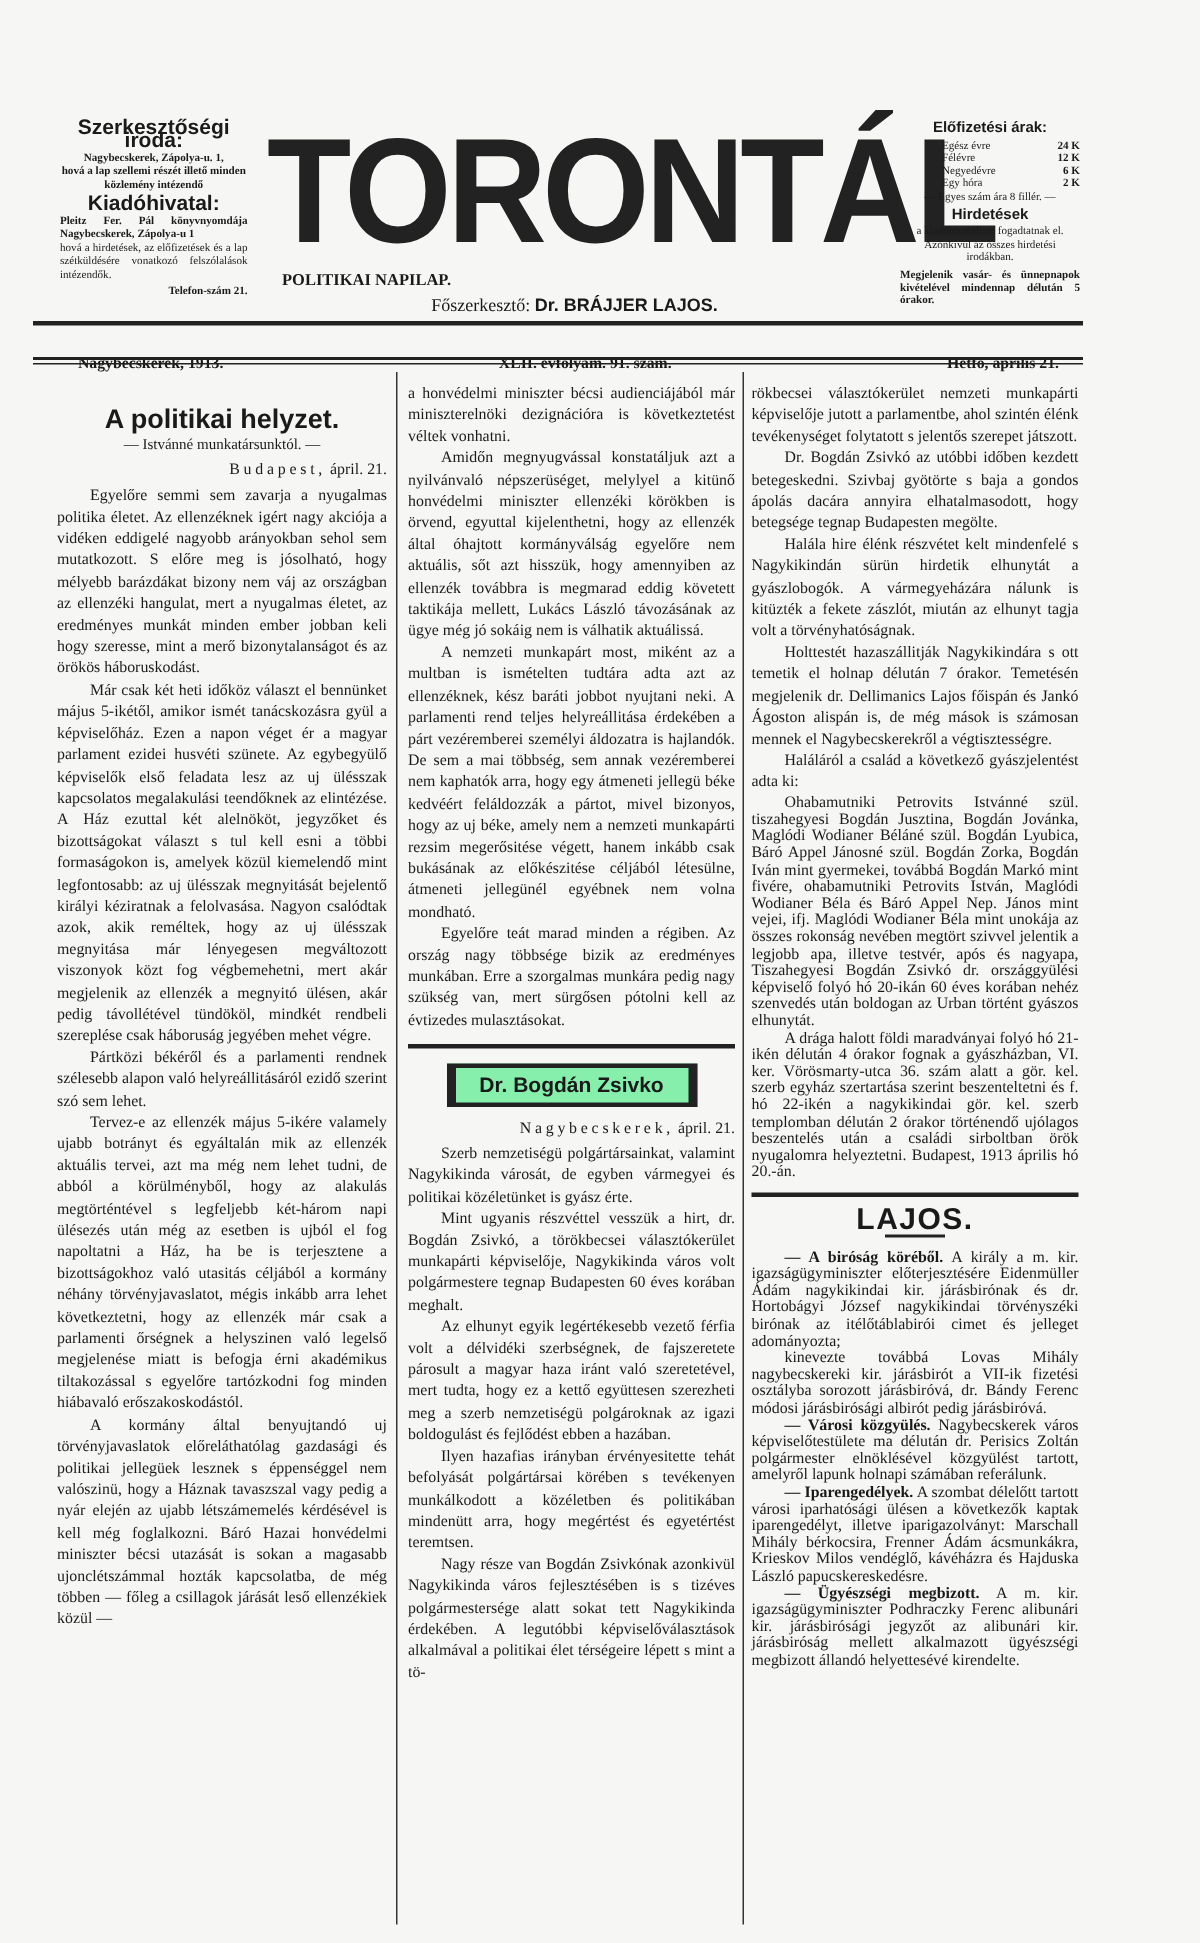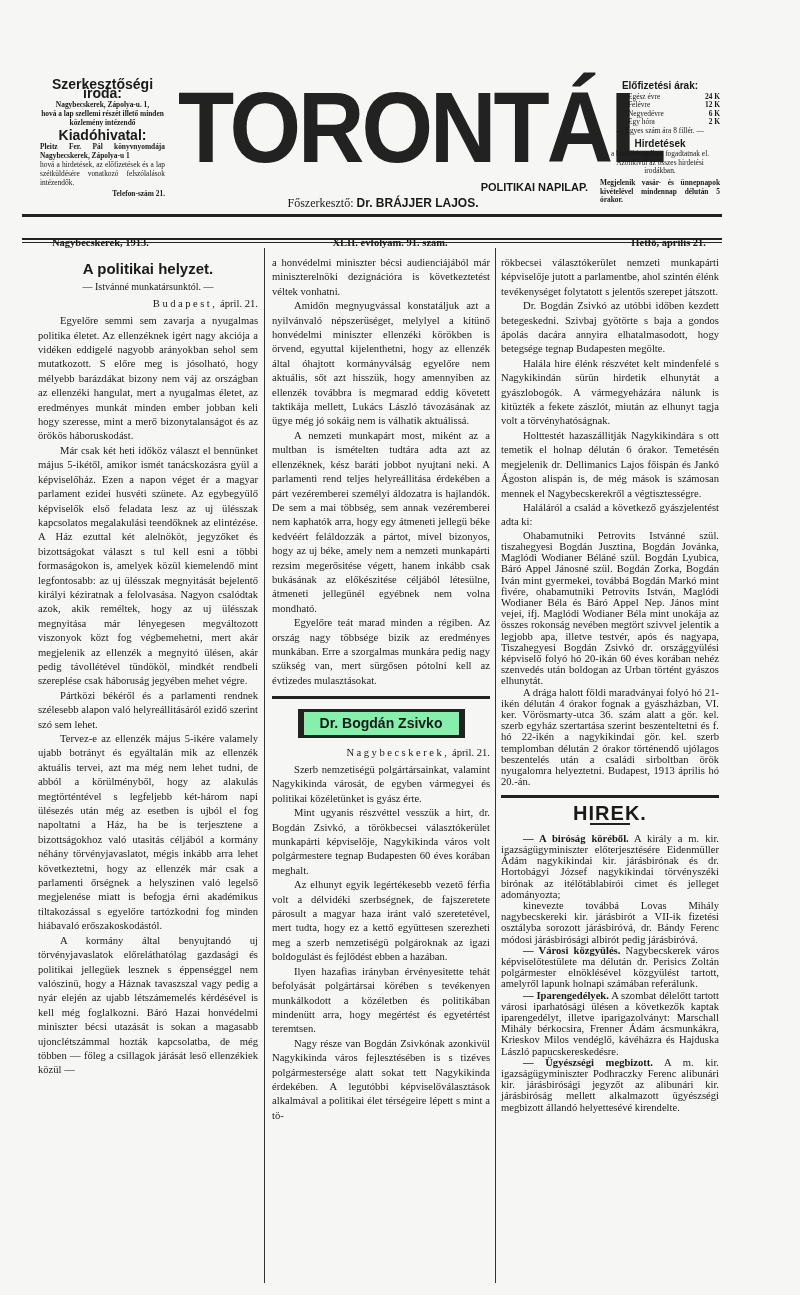--- a/index.html
+++ b/index.html
@@ -15,42 +15,42 @@
   .mast-left .b { font-weight: bold; }
   .mast-left .j { text-align: justify; }
   .mast-left .tel { font-weight: bold; text-align: right; margin-top: 2px; }
   
   .title {
     left: 178px; top: 76px; width: 410px; text-align: center;
     font-family: "Liberation Sans", "DejaVu Sans", sans-serif; font-weight: bold;
     font-size: 92px; line-height: 96px; letter-spacing: -3px; color: #222;
     transform: scaleY(1.08); transform-origin: top center;
   }
-  .subtitle { left: 178px; top: 181px; width: 410px; text-align: right; font-family: Liberation Sans, sans-serif; font-weight: bold; font-size: 11px; }
+  .subtitle { left: 188px; top: 181px; width: 410px; text-align: left; font-family: Liberation Serif, serif; font-weight: bold; font-size: 11px; }
   .editor { left: 178px; top: 196px; width: 410px; text-align: center; font-size: 12px; }
   .editor b { font-family: "Liberation Sans", sans-serif; }
   
   .mast-right { left: 600px; top: 82px; width: 120px; font-size: 7.4px; line-height: 8.6px; }
   .mast-right .h { font-family: "Liberation Sans", sans-serif; font-weight: bold; font-size: 10px; text-align: center; margin: 0 0 2px 0; }
   .price-row { display: flex; justify-content: space-between; padding-left: 28px; }
   .price-row .v { font-weight: bold; }
   .mast-right .c { text-align: center; }
   .mast-right .note { font-weight: bold; margin-top: 3px; text-align: justify; }
   
   .rule { left: 22px; width: 700px; background: #222; }
   
   .dateline { left: 52px; top: 237px; width: 654px; font-size: 10.5px; font-weight: bold; display: flex; justify-content: space-between; }
   
   .col { font-size: 10.6px; line-height: 14.4px; text-align: justify; }
   .col p { margin: 0; text-indent: 22px; }
   .col1 { left: 38px; top: 252px; width: 220px; }
   .col2 { left: 272px; top: 256px; width: 218px; }
   .col3 { left: 501px; top: 256px; width: 218px; }
   .col3 .dense { line-height: 11.2px; }
-  .headline { font-family: "Liberation Sans", sans-serif; font-weight: bold; font-size: 15px; text-align: center; margin: 10px 0 4px; }
+  .headline { font-family: "Liberation Sans", sans-serif; font-weight: bold; font-size: 18px; text-align: center; margin: 20px 0 4px; }
   .byline { text-align: center; font-size: 10px; margin-bottom: 2px; }
   .place { text-align: right; margin-bottom: 3px; }
   .spaced { letter-spacing: 2.5px; }
   .vline { background: #333; width: 1px; }
   .boxhead {
     margin: 10px auto 8px; width: 155px; border: 3px solid #222; border-left-width: 6px; border-right-width: 6px;
     text-align: center; font-family: "Liberation Sans", sans-serif; font-weight: bold; font-size: 14px; padding: 4px 0; background: #86efac;
   }
   .sep { height: 3px; background: #222; margin: 8px 0; }
   .hirek { font-family: "Liberation Sans", sans-serif; font-weight: 900; font-size: 20px; text-align: center; letter-spacing: 1px; margin: 4px 0 2px; }
@@ -136,28 +136,28 @@
   <p>Mint ugyanis részvéttel vesszük a hirt, dr. Bogdán Zsivkó, a törökbecsei választókerület munkapárti képviselője, Nagykikinda város volt polgármestere tegnap Budapesten 60 éves korában meghalt.</p>
   <p>Az elhunyt egyik legértékesebb vezető férfia volt a délvidéki szerbségnek, de fajszeretete párosult a magyar haza iránt való szeretetével, mert tudta, hogy ez a kettő együttesen szerezheti meg a szerb nemzetiségü polgároknak az igazi boldogulást és fejlődést ebben a hazában.</p>
   <p>Ilyen hazafias irányban érvényesitette tehát befolyását polgártársai körében s tevékenyen munkálkodott a közéletben és politikában mindenütt arra, hogy megértést és egyetértést teremtsen.</p>
   <p>Nagy része van Bogdán Zsivkónak azonkivül Nagykikinda város fejlesztésében is s tizéves polgármestersége alatt sokat tett Nagykikinda érdekében. A legutóbbi képviselőválasztások alkalmával a politikai élet térségeire lépett s mint a tö-</p>
 </div>
 
 <div class="abs col col3">
   <p style="text-indent:0">rökbecsei választókerület nemzeti munkapárti képviselője jutott a parlamentbe, ahol szintén élénk tevékenységet folytatott s jelentős szerepet játszott.</p>
   <p>Dr. Bogdán Zsivkó az utóbbi időben kezdett betegeskedni. Szivbaj gyötörte s baja a gondos ápolás dacára annyira elhatalmasodott, hogy betegsége tegnap Budapesten megölte.</p>
   <p>Halála hire élénk részvétet kelt mindenfelé s Nagykikindán sürün hirdetik elhunytát a gyászlobogók. A vármegyeházára nálunk is kitüzték a fekete zászlót, miután az elhunyt tagja volt a törvényhatóságnak.</p>
-  <p>Holttestét hazaszállitják Nagykikindára s ott temetik el holnap délután 6 órakor. Temetésén megjelenik dr. Dellimanics Lajos főispán és Jankó Ágoston alispán is, de még mások is számosan mennek el Nagybecskerekről a végtisztességre.</p>
+  <p>Holttestét hazaszállitják Nagykikindára s ott temetik el holnap délután 7 órakor. Temetésén megjelenik dr. Dellimanics Lajos főispán és Jankó Ágoston alispán is, de még mások is számosan mennek el Nagybecskerekről a végtisztességre.</p>
   <p>Haláláról a család a következő gyászjelentést adta ki:</p>
   <div class="dense">
     <p>Ohabamutniki Petrovits Istvánné szül. tiszahegyesi Bogdán Jusztina, Bogdán Jovánka, Maglódi Wodianer Béláné szül. Bogdán Lyubica, Báró Appel Jánosné szül. Bogdán Zorka, Bogdán Iván mint gyermekei, továbbá Bogdán Markó mint fivére, ohabamutniki Petrovits István, Maglódi Wodianer Béla és Báró Appel Nep. János mint vejei, ifj. Maglódi Wodianer Béla mint unokája az összes rokonság nevében megtört szivvel jelentik a legjobb apa, illetve testvér, após és nagyapa, Tiszahegyesi Bogdán Zsivkó dr. országgyülési képviselő folyó hó 20-ikán 60 éves korában nehéz szenvedés után boldogan az Urban történt gyászos elhunytát.</p>
     <p>A drága halott földi maradványai folyó hó 21-ikén délután 4 órakor fognak a gyászházban, VI. ker. Vörösmarty-utca 36. szám alatt a gör. kel. szerb egyház szertartása szerint beszenteltetni és f. hó 22-ikén a nagykikindai gör. kel. szerb templomban délután 2 órakor történendő ujólagos beszentelés után a családi sirboltban örök nyugalomra helyeztetni. Budapest, 1913 április hó 20.-án.</p>
   </div>
   <div class="sep"></div>
-  <div class="hirek">HIREK.</div>
+  <div class="hirek">LAJOS.</div>
   <div class="hirek-line"></div>
   <div class="dense">
     <p><span class="lead">— A biróság köréből.</span> <span>A király a m. kir. igazságügyminiszter előterjesztésére Eidenmüller Ádám nagykikindai kir. járásbirónak és dr. Hortobágyi József nagykikindai törvényszéki birónak az itélőtáblabirói cimet és jelleget adományozta;</span></p>
     <p><span>kinevezte továbbá Lovas Mihály nagybecskereki kir. járásbirót a VII-ik fizetési osztályba sorozott járásbiróvá, dr. Bándy Ferenc módosi járásbirósági albirót pedig járásbiróvá.</span></p>
     <p><span class="lead">— Városi közgyülés.</span> <span>Nagybecskerek város képviselőtestülete ma délután dr. Perisics Zoltán polgármester elnöklésével közgyülést tartott, amelyről lapunk holnapi számában referálunk.</span></p>
     <p><span class="lead">— Iparengedélyek.</span> <span>A szombat délelőtt tartott városi iparhatósági ülésen a következők kaptak iparengedélyt, illetve iparigazolványt: Marschall Mihály bérkocsira, Frenner Ádám ácsmunkákra, Krieskov Milos vendéglő, kávéházra és Hajduska László papucskereskedésre.</span></p>
     <p><span class="lead">— Ügyészségi megbizott.</span> <span>A m. kir. igazságügyminiszter Podhraczky Ferenc alibunári kir. járásbirósági jegyzőt az alibunári kir. járásbiróság mellett alkalmazott ügyészségi megbizott állandó helyettesévé kirendelte.</span></p>
   </div>
 </div>
 

